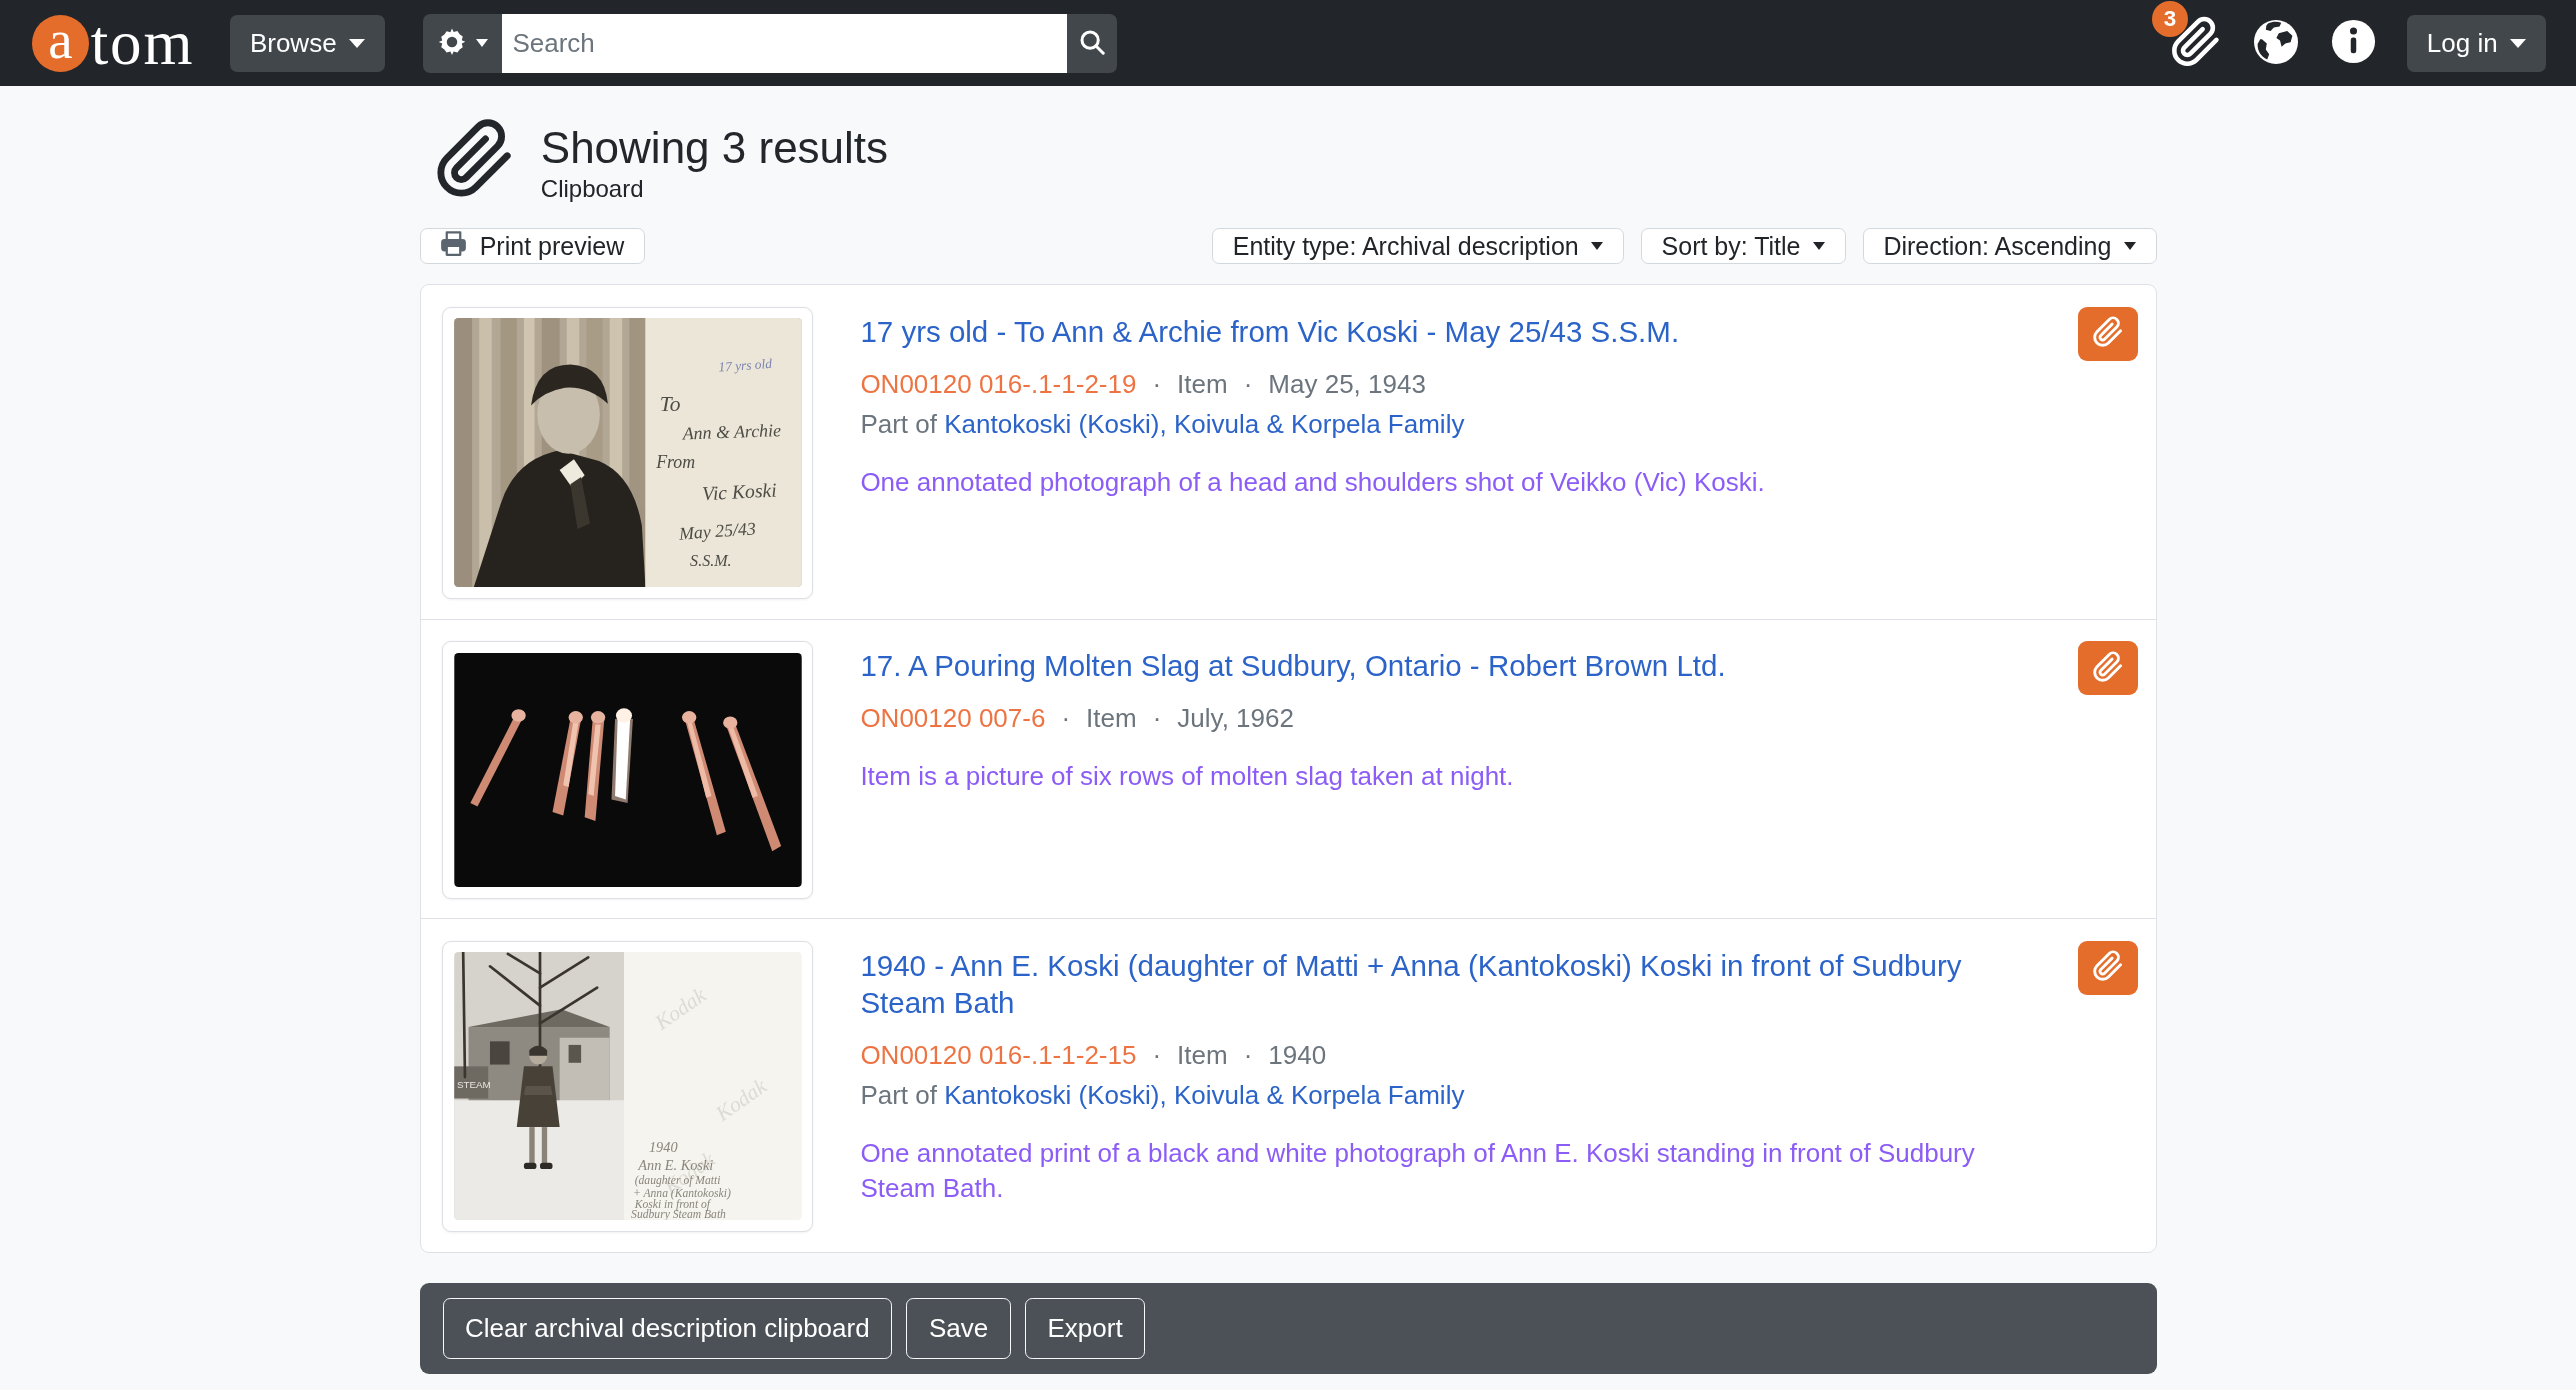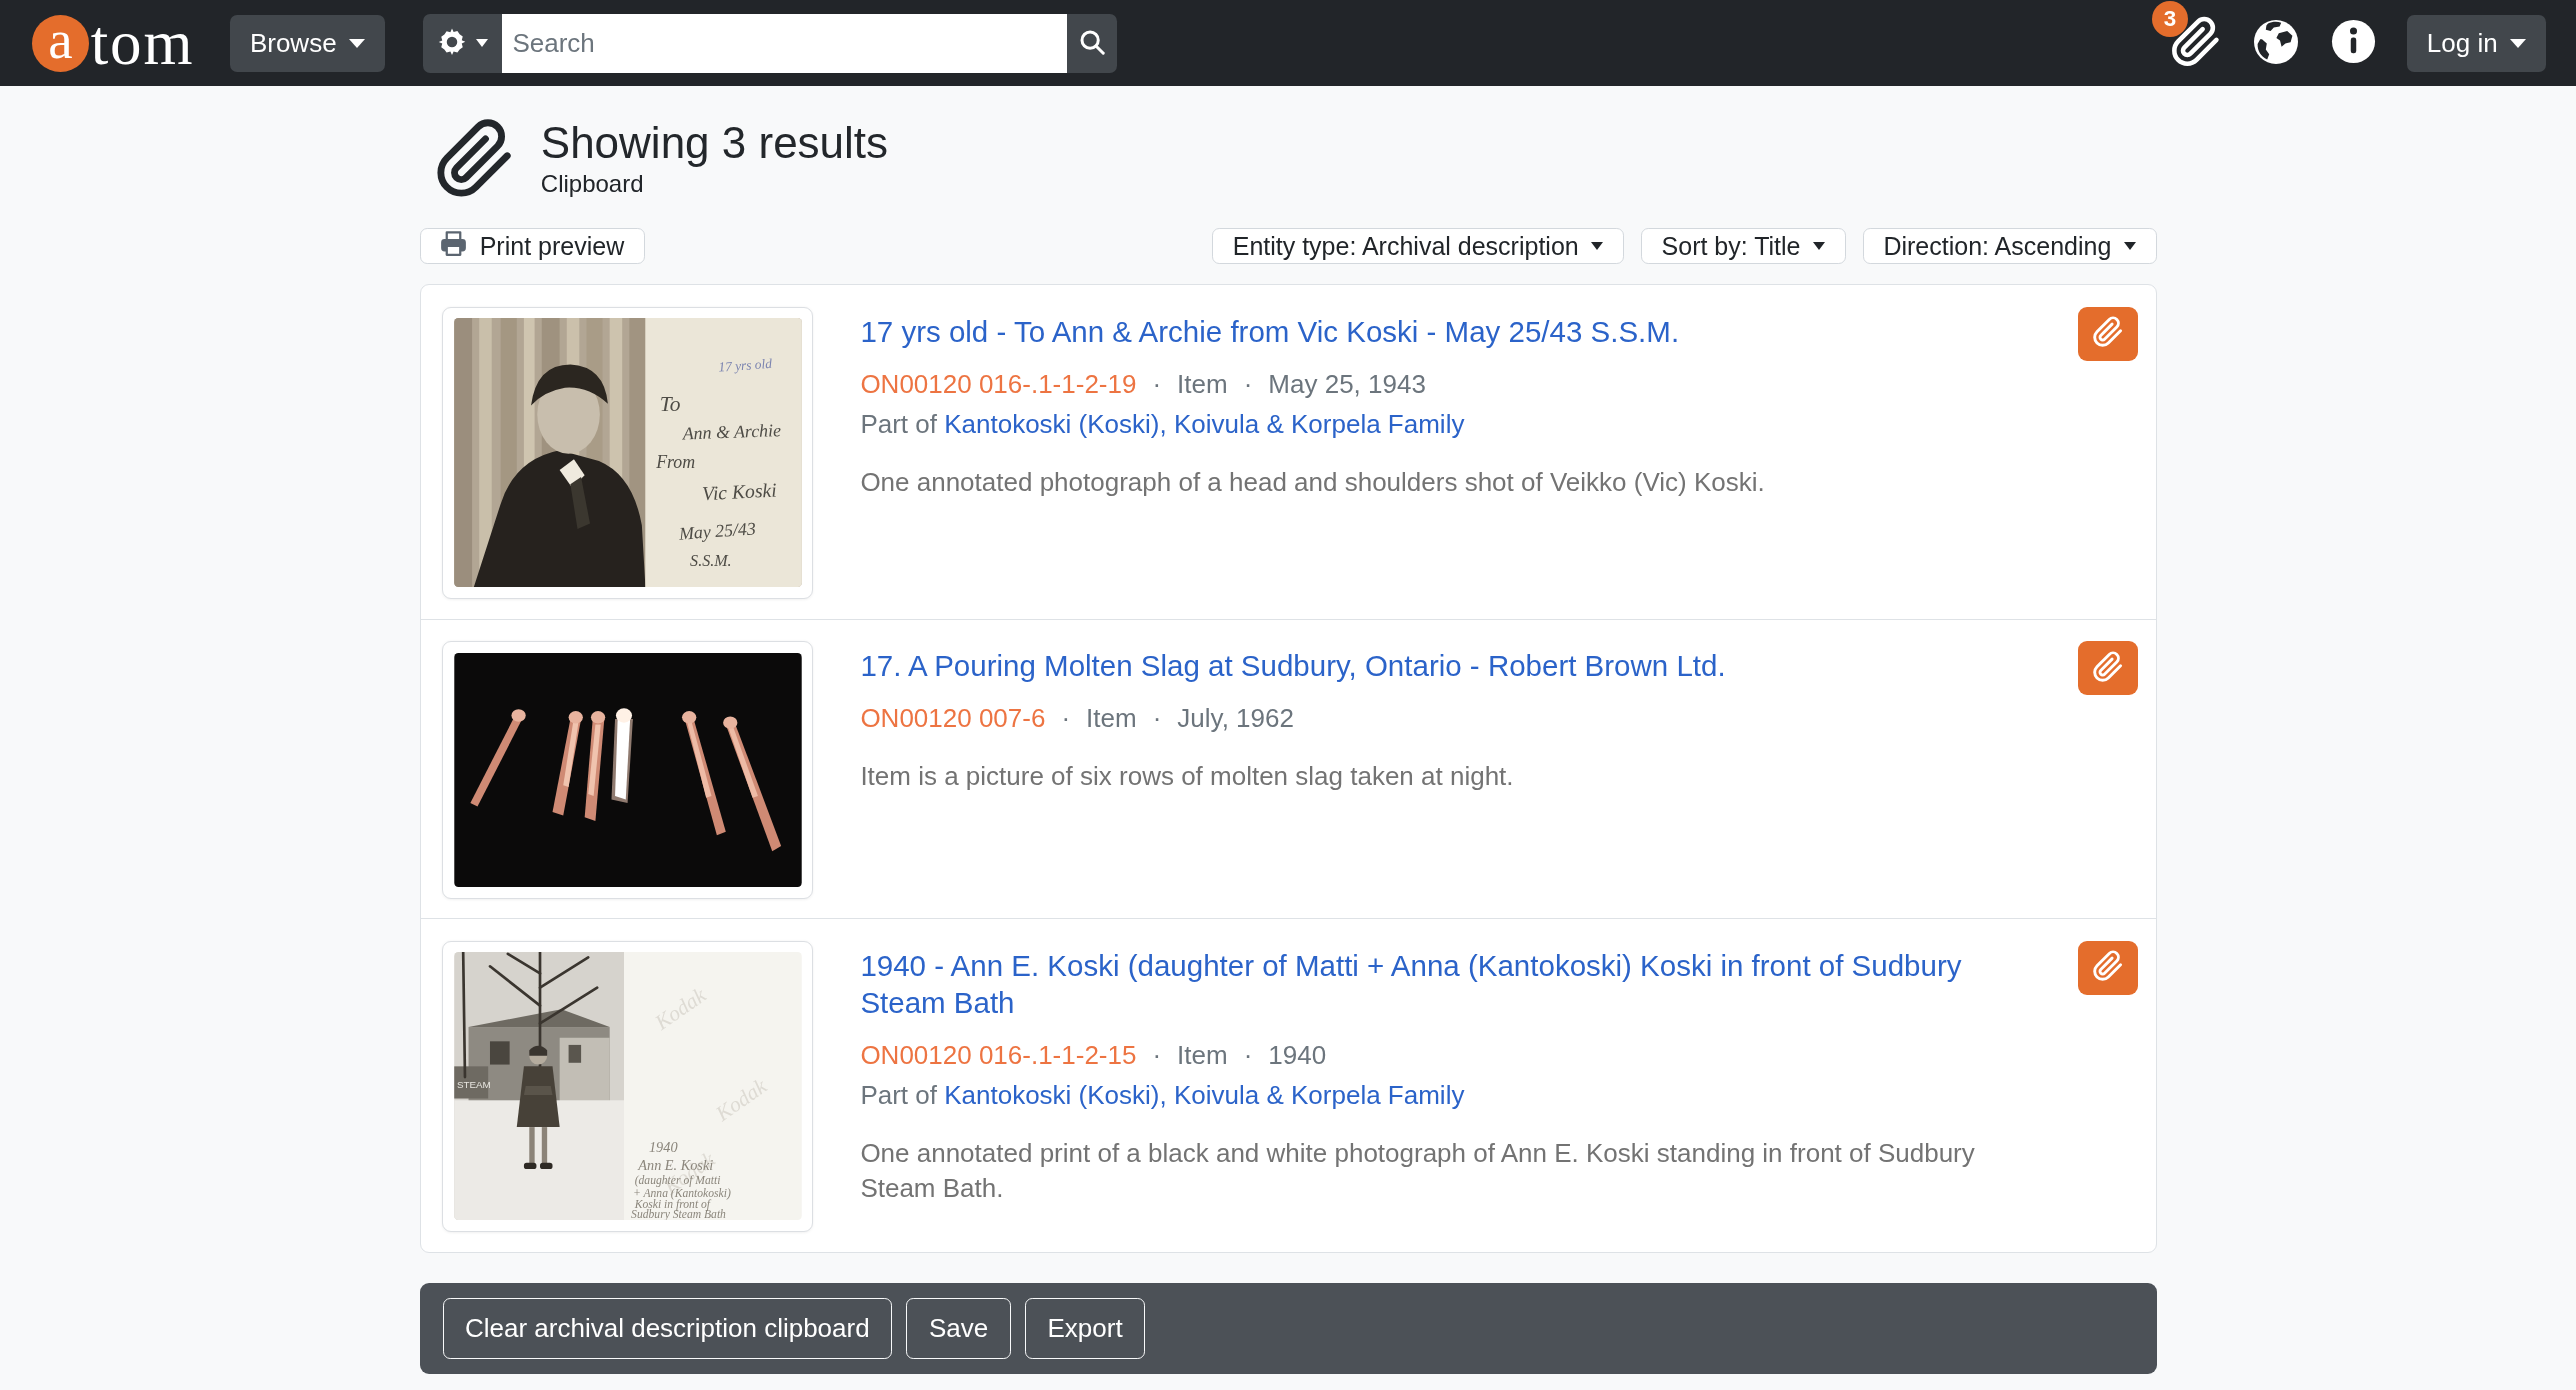--- a/index.html
+++ b/index.html
@@ -68,21 +68,21 @@
     position: absolute; top: -14.3px; left: -18px;
     width: 36px; height: 36px; border-radius: 50%;
     background: #e46d2c; color: #fff; font-size: 22.4px; font-weight: bold;
     display: flex; align-items: center; justify-content: center;
   }
   .icon-link { display: inline-flex; cursor: pointer; }
 
   
   main { width: 1737px; margin: 0 auto; }
 
-  .page-header { display: flex; align-items: center; margin-top: 27px; padding-left: 14.3px; }
+  .page-header { display: flex; align-items: flex-end; margin-top: 27px; padding-left: 14.3px; }
   .header-clip { margin-top: 5.4px; }
   .header-text { margin-left: 25px; }
   .page-title { font-size: 44px; font-weight: 400; color: #23272b; margin: 0; line-height: 1.15; }
   .page-subtitle { font-size: 24px; color: #212529; margin-top: 1.8px; }
 
   .toolbar { display: flex; align-items: center; margin-top: 25px; }
   .btn-light {
     background: #fff; border: 0.9px solid #d3d8dd; border-radius: 7.2px;
     height: 36px; padding: 0 19.7px; font-size: 25px; color: #212529;
     display: inline-flex; align-items: center; gap: 12.5px;
@@ -104,21 +104,21 @@
   .thumb-frame svg { display: block; border-radius: 4.5px; }
   .result-body { flex: 1; min-width: 0; margin-left: 47px; margin-right: 32px; }
   .result-title {
     display: inline-block; margin-top: 7.2px;
     font-size: 29.5px; color: #2b63c9; text-decoration: none; line-height: 1.25; cursor: pointer;
   }
   .meta { margin-top: 18px; font-size: 26px; color: #6c757d; display: flex; align-items: baseline; gap: 16px; }
   .ref-code { color: #ed7442; }
   .partof { margin-top: 9px; font-size: 26px; color: #6c757d; }
   .partof a { color: #2b63c9; text-decoration: none; cursor: pointer; }
-  .desc { margin-top: 25px; font-size: 26px; color: #737373; line-height: 1.35; }
+  .desc { margin-top: 25px; font-size: 26px; color: #8b5cf6; line-height: 1.35; }
   .clip-btn {
     flex: none; width: 60px; height: 54px;
     background: #e46d2c; border: none; border-radius: 9px;
     display: flex; align-items: center; justify-content: center; cursor: pointer;
   }
 
   .footer-bar {
     margin-top: 30px; height: 91px; background: #4c5157;
     border-radius: 9px; display: flex; align-items: center;
     padding: 0 23px; gap: 14.3px;

